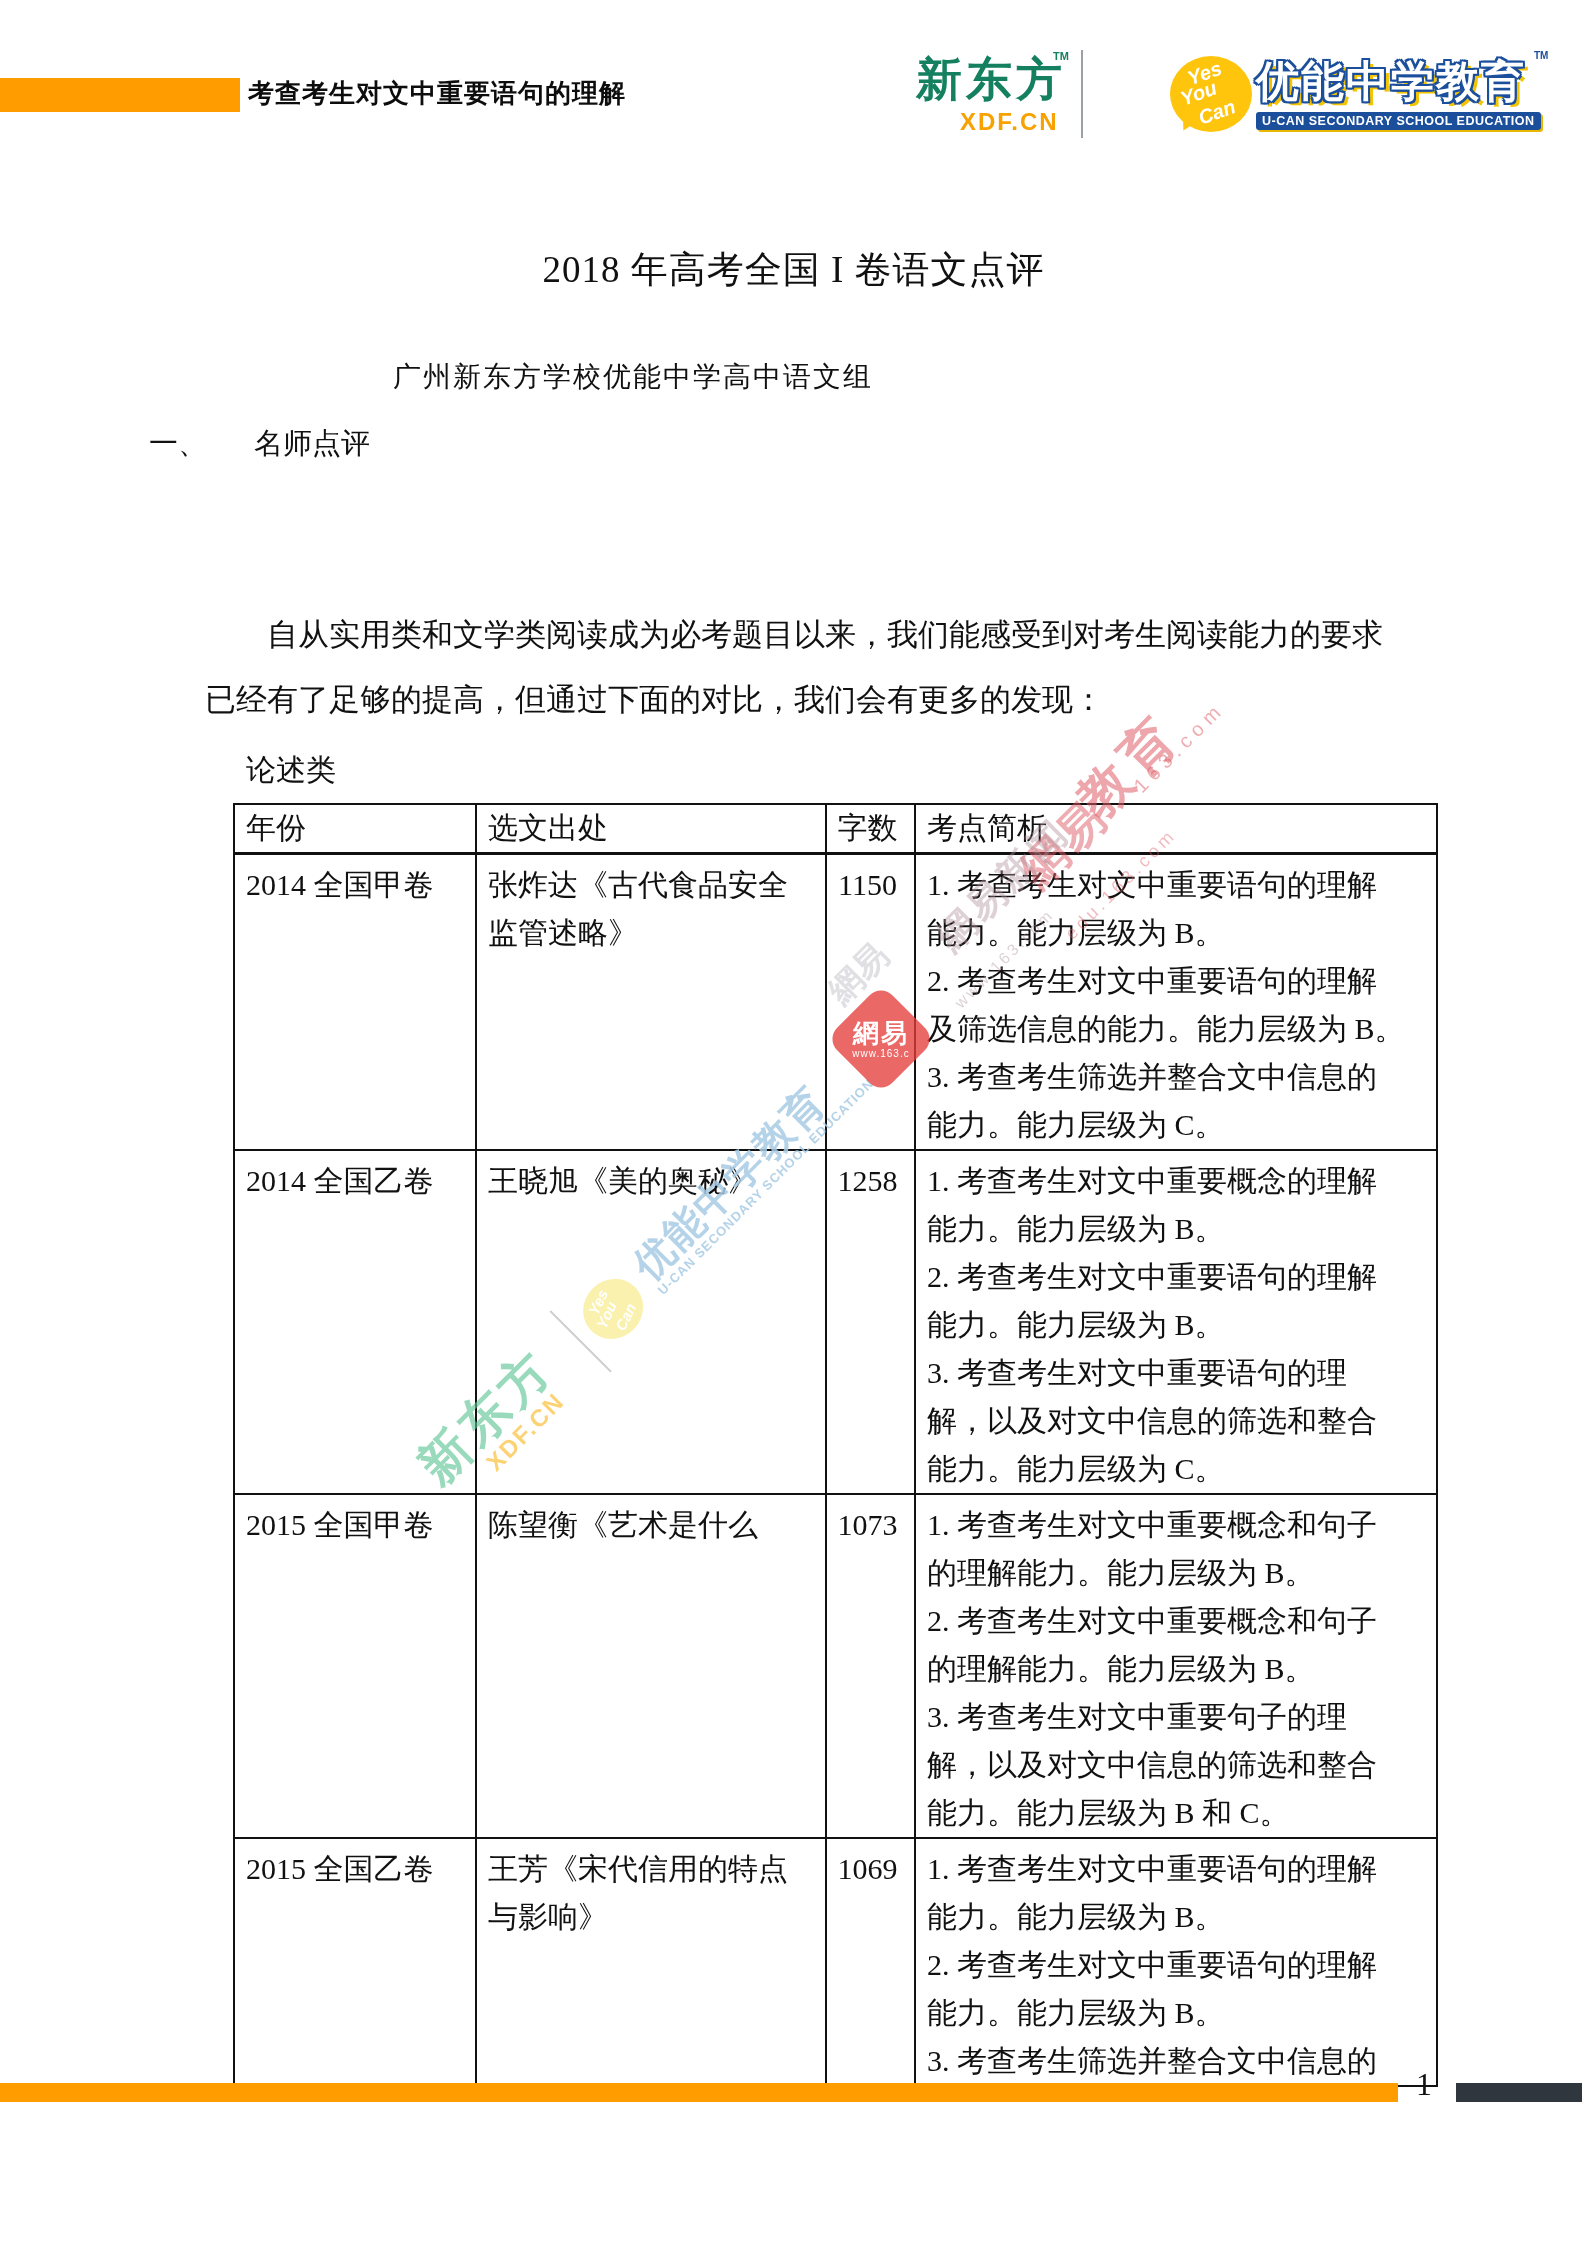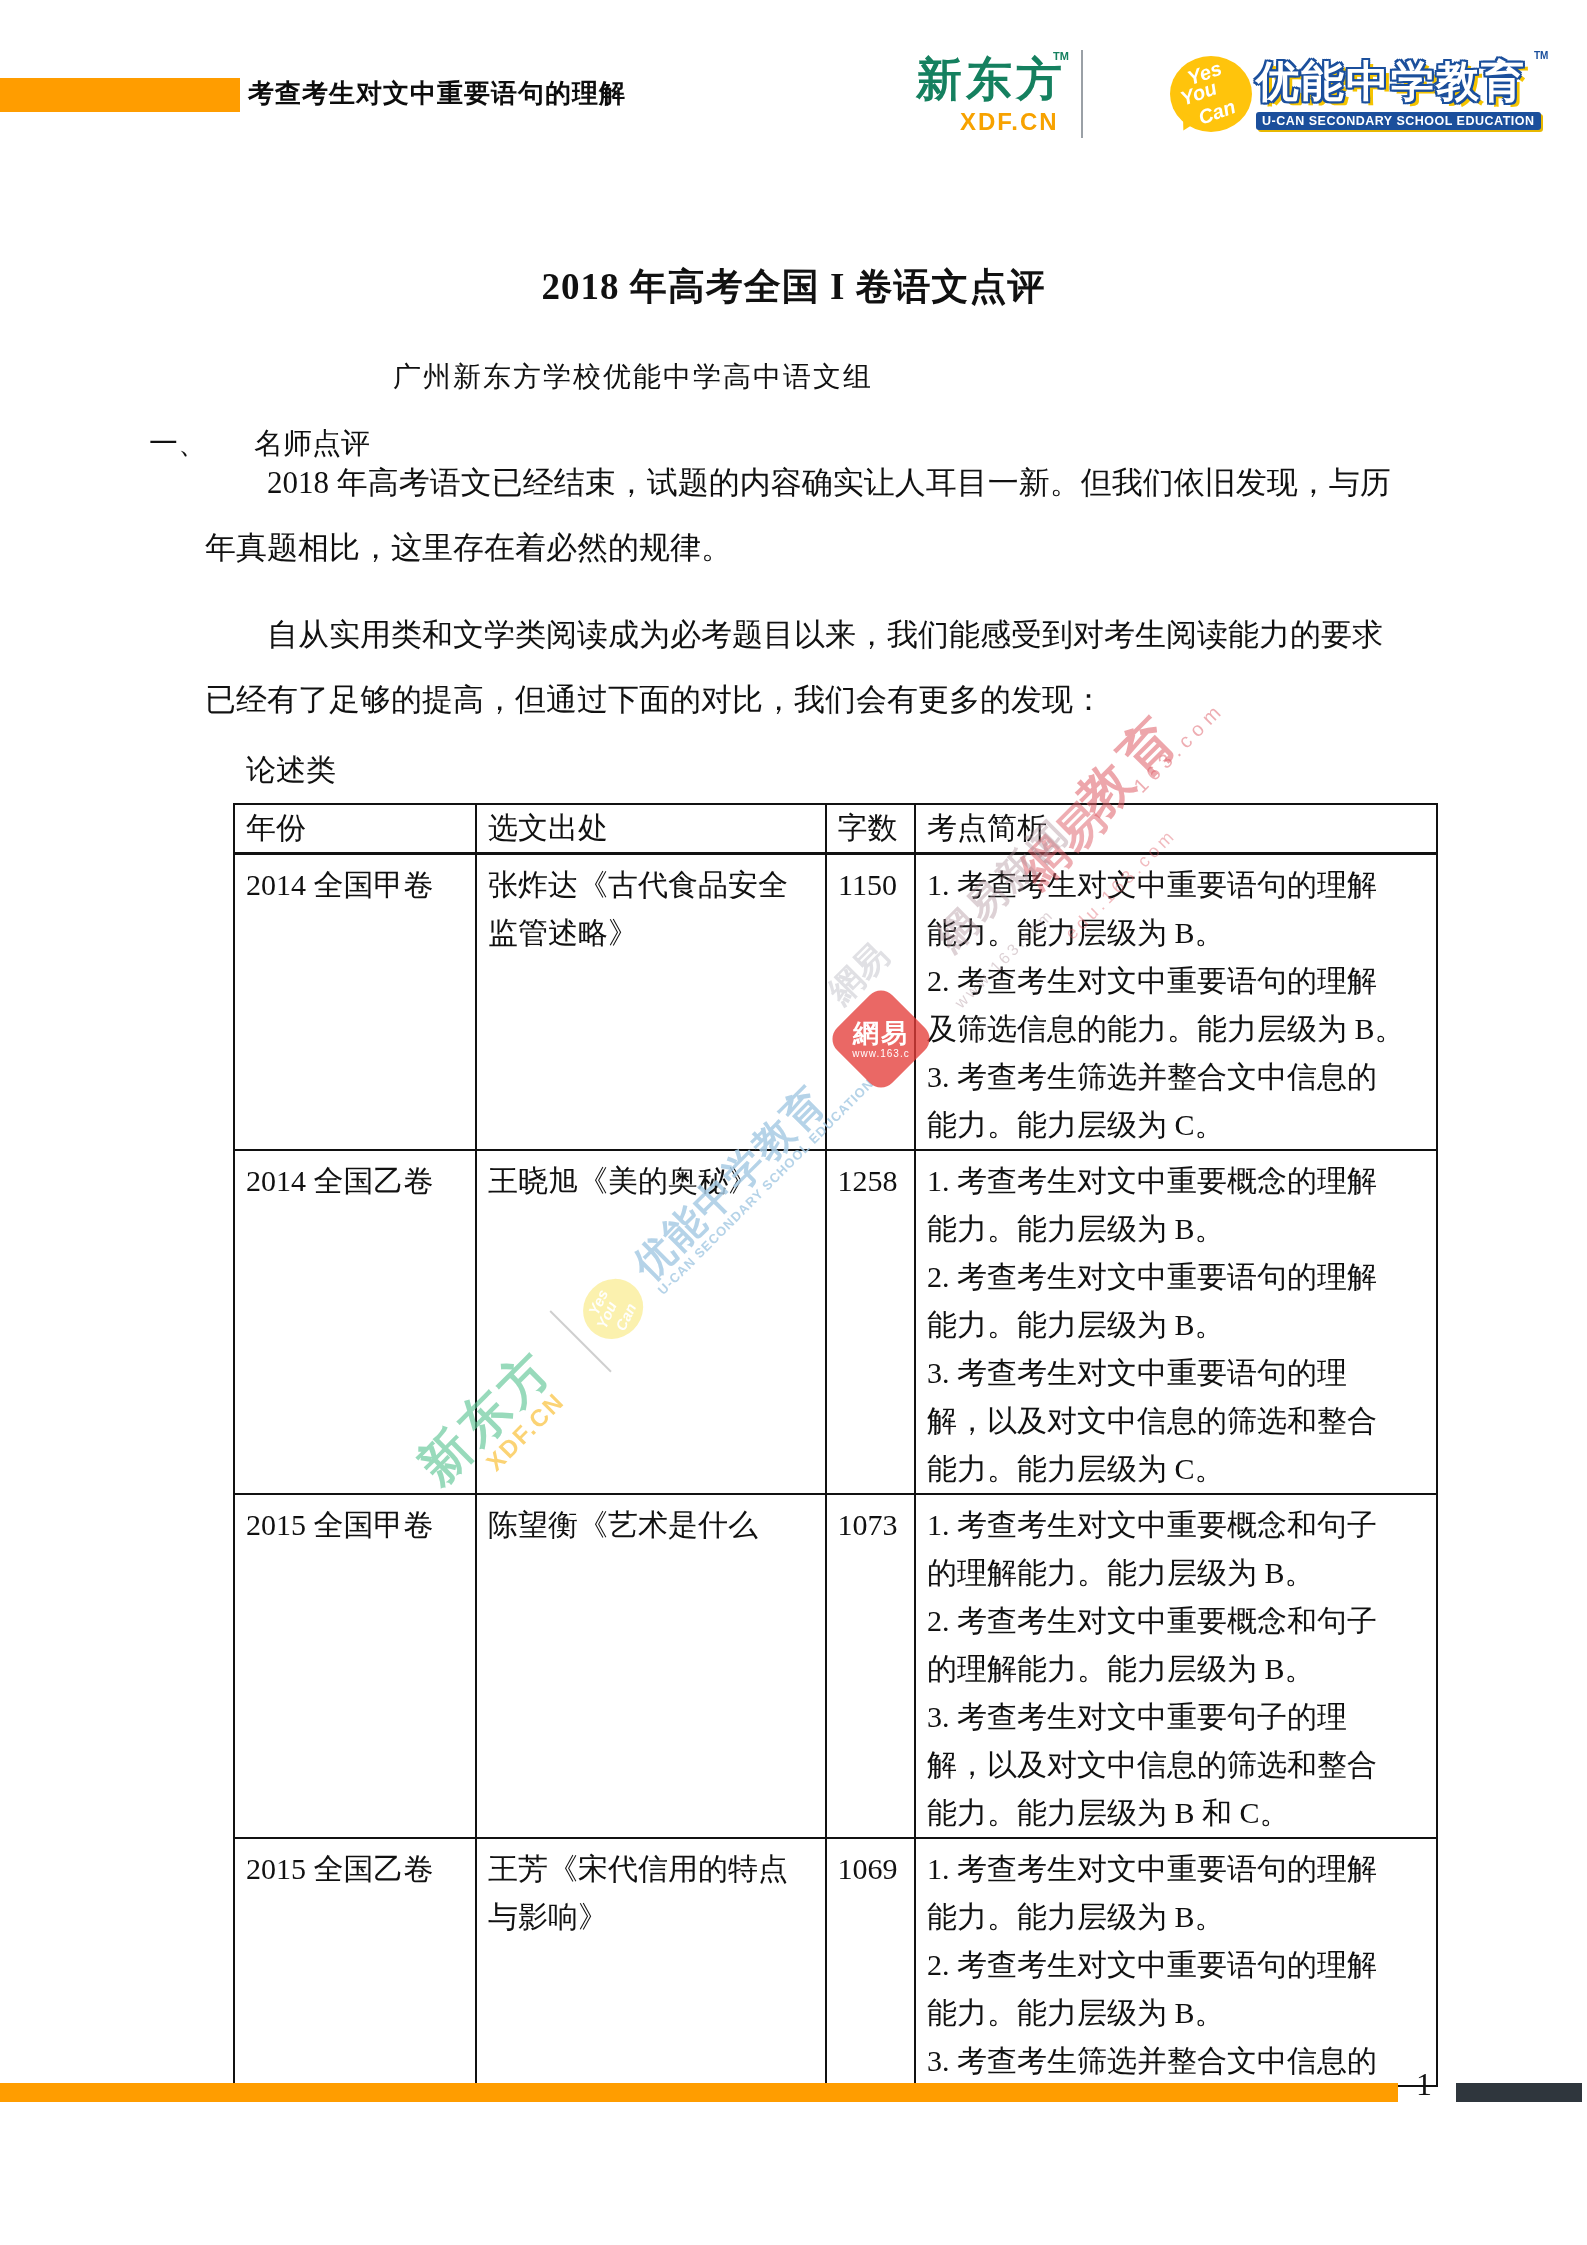--- a/index.html
+++ b/index.html
@@ -44,22 +44,22 @@
   }
   .ucan-bar{
     left:1256px;top:112px;font-family:"Liberation Sans","DejaVu Sans",sans-serif;
     font-weight:bold;font-size:12.5px;letter-spacing:0.5px;color:#ffffff;
     background:#1B4F9C;padding:2px 6px;border-radius:3px;box-shadow:2px 2px 0 #E8B800;
   }
   .ucan-tm{left:1534px;top:50px;font-family:"Liberation Sans","DejaVu Sans",sans-serif;
     font-size:10px;color:#1B4F9C;font-weight:bold;}
 
   
-  .doc-title{left:0;top:262px;width:1587px;text-align:center;
-    font-weight:bold;font-size:37px;letter-spacing:1px;}
+  .doc-title{left:0;top:245px;width:1587px;text-align:center;
+    font-weight:normal;font-size:37px;letter-spacing:1px;}
   .doc-subtitle{left:0;top:358px;width:1266px;text-align:center;
     font-size:28px;letter-spacing:2px;}
   .section-heading{left:149px;top:424px;font-size:29px;}
   .section-heading .sec-title{margin-left:47px;}
   .para{left:205px;width:1262px;font-size:31px;line-height:65px;
     white-space:pre-line;text-indent:62px;}
   .para1{top:450px;}
   .para2{top:602px;}
   .table-label{left:246px;top:750px;font-size:30px;}
 
@@ -134,22 +134,20 @@
   <div class="abs ucan-bar">U-CAN SECONDARY SCHOOL EDUCATION</div>
   <div class="abs ucan-tm">TM</div>
 
   <div class="abs doc-title">2018 年高考全国 I 卷语文点评</div>
   <div class="abs doc-subtitle">广州新东方学校优能中学高中语文组</div>
 
   <div class="abs section-heading">
     <span class="sec-no">一、</span><span class="sec-title">名师点评</span>
   </div>
 
-  <div class="abs para para1">2018 年高考语文已经结束，试题的内容确实让人耳目一新。但我们依旧发现，与历
-年真题相比，这里存在着必然的规律。</div>
   <div class="abs para para2">自从实用类和文学类阅读成为必考题目以来，我们能感受到对考生阅读能力的要求
 已经有了足够的提高，但通过下面的对比，我们会有更多的发现：</div>
 
   <div class="abs table-label">论述类</div>
 
   <table class="abs tbl">
     <colgroup>
         <col style="width:242px">
         <col style="width:350px">
         <col style="width:89px">

